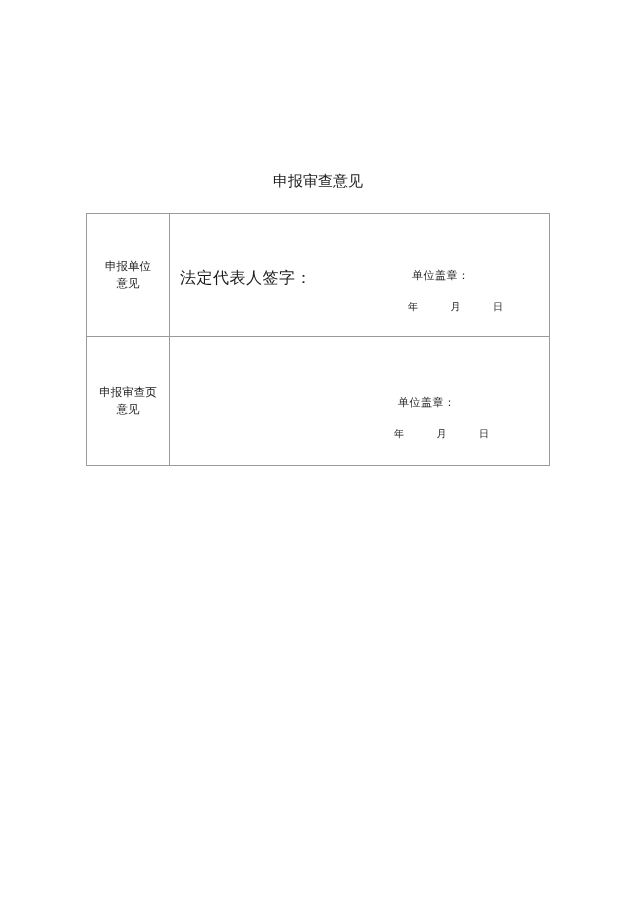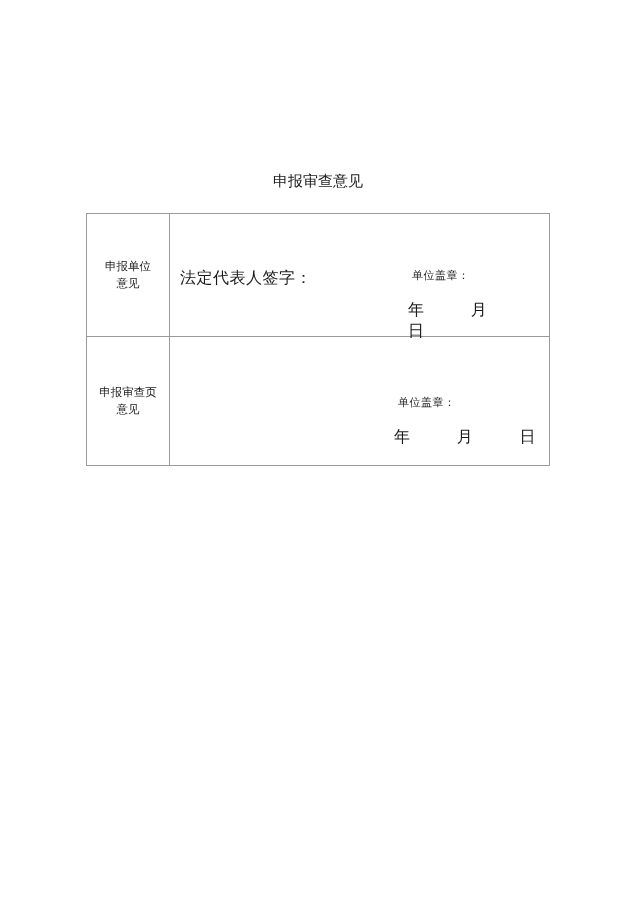--- a/index.html
+++ b/index.html
@@ -88,22 +88,22 @@
     left: 242px;
     top: 54px;
     font-family: "Liberation Serif", serif;
     font-size: 11px;
     letter-spacing: 0.5px;
   }
   .date-line {
     position: absolute;
     left: 238px;
     top: 86px;
-    font-family: Liberation Mono, monospace;
-    font-size: 16px;
+    font-family: Liberation Serif, serif;
+    font-size: 10px;
     letter-spacing: 0.5px;
   }
   .date-line span {
     display: inline-block;
   }
   .date-gap {
     width: 26px;
   }
   .row2 .seal-right {
     left: 228px;

